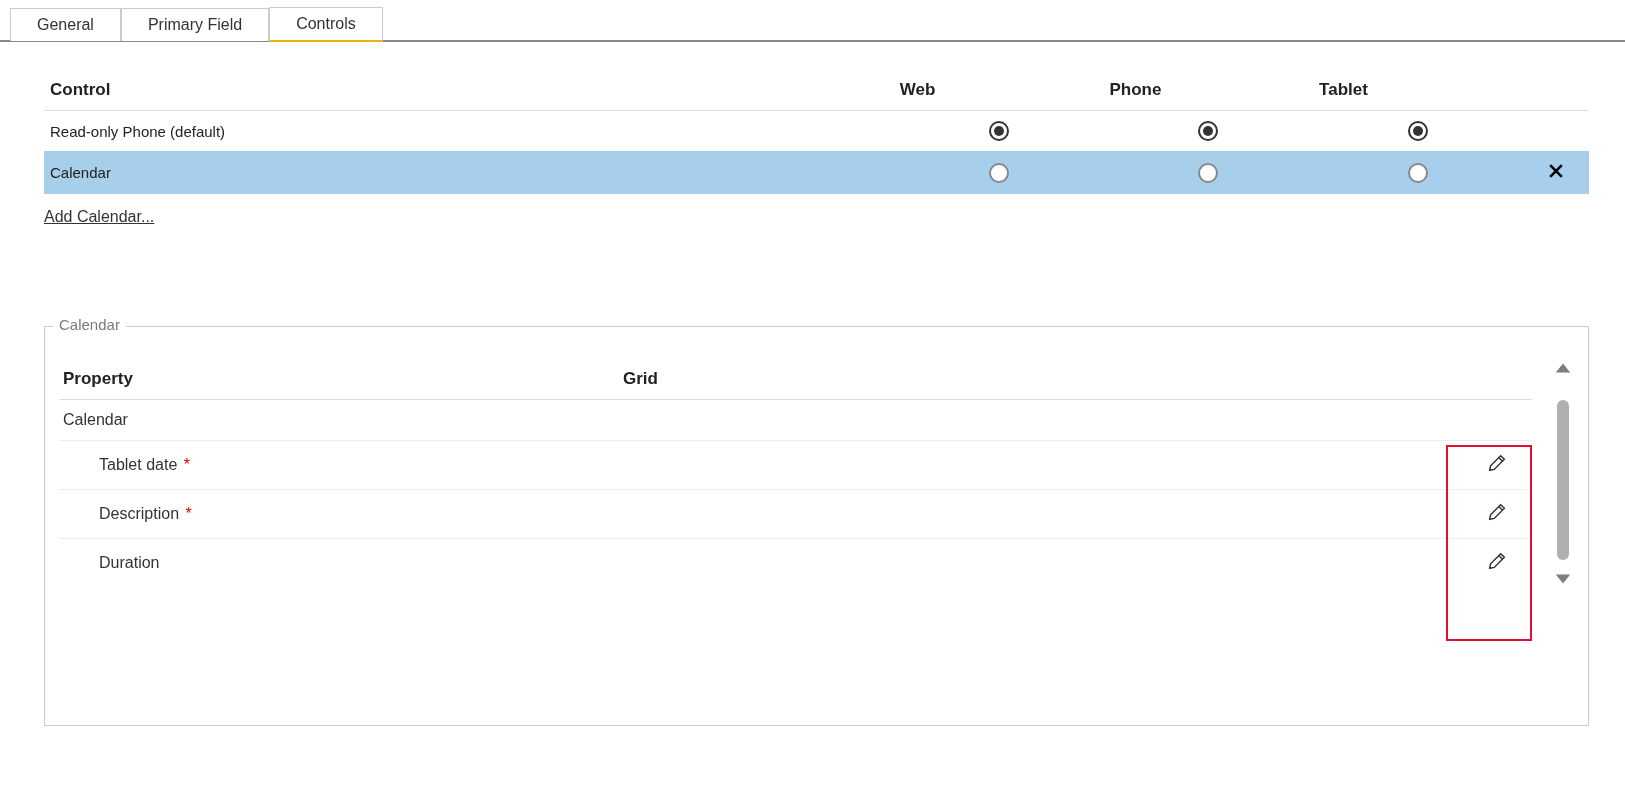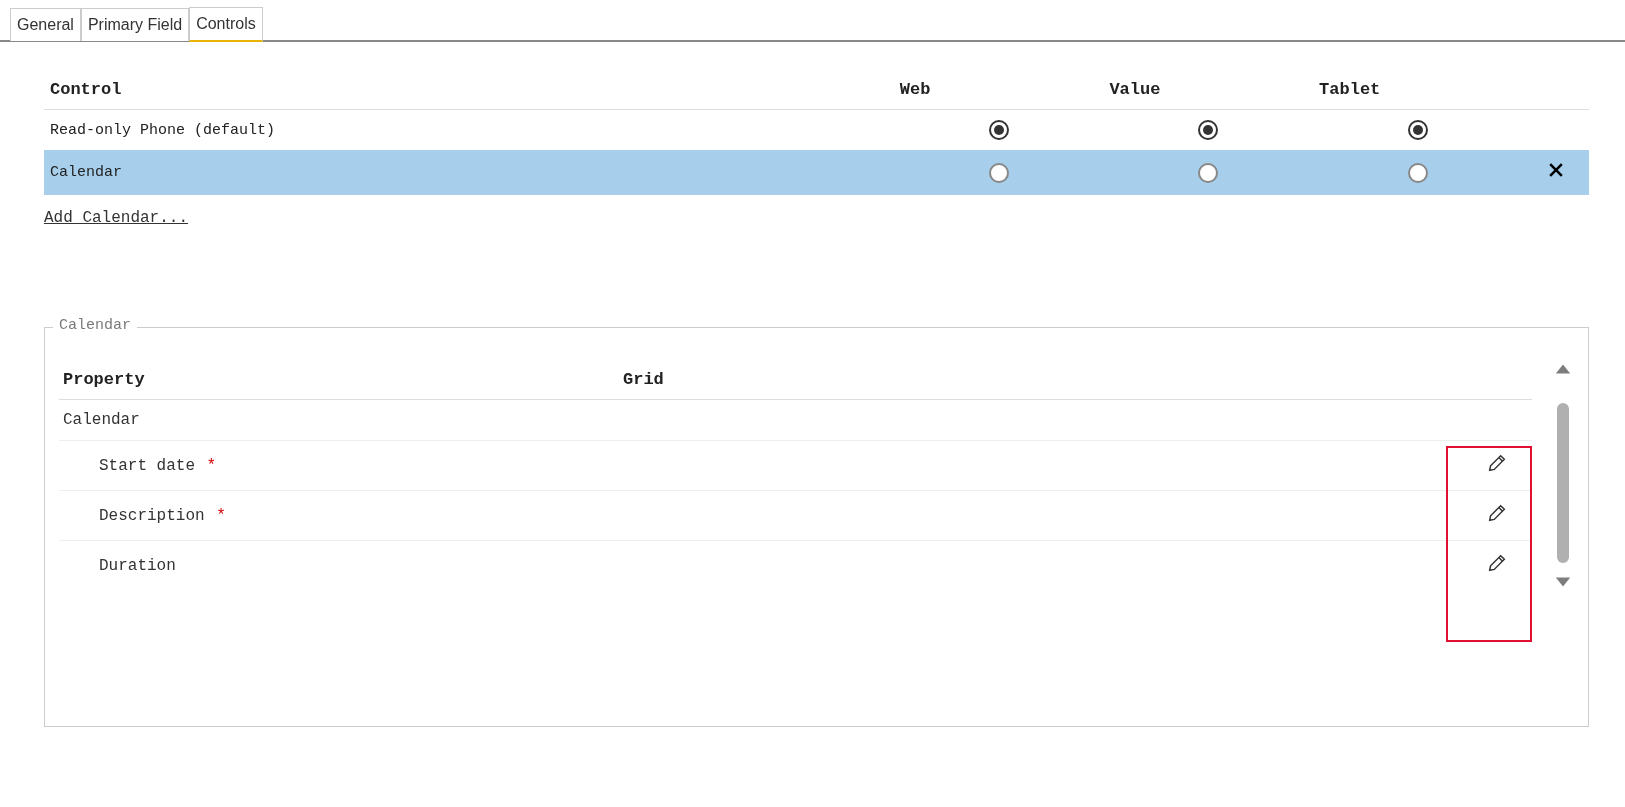--- a/index.html
+++ b/index.html
@@ -13,39 +13,38 @@
 
     
     .tabs {
       display: flex;
       border-bottom: 2px solid #888;
       padding-left: 10px;
       align-items: flex-end;
       height: 42px;
     }
     .tab {
-      padding: 7px 6px;
+      padding: 7px 26px;
       border: 1px solid #ccc;
       border-bottom: none;
       background: #fff;
       cursor: pointer;
       color: #333;
       font-size: 16px;
       position: relative;
       top: 1px;
     }
     .tab.active {
       border-bottom: 2px solid #eab308;
       top: 2px;
       z-index: 2;
     }
 
     .main {
       padding: 24px 36px 13px 44px;
-      font-family: Liberation Mono, monospace;
     }
 
     
     .ctl-table {
       width: 100%;
       border-collapse: collapse;
       margin-top: 6px;
     }
     .ctl-table th {
       text-align: left;
@@ -204,21 +203,21 @@
 </div>
 
 <div class="main">
 
   
   <table class="ctl-table">
     <thead>
       <tr>
         <th class="col-name">Control</th>
         <th class="col-web">Web</th>
-        <th class="col-phone">Value</th>
+        <th class="col-phone">Phone</th>
         <th class="col-tablet">Tablet</th>
         <th class="col-del"></th>
       </tr>
     </thead>
     <tbody>
       <tr>
         <td>Read-only Phone (default)</td>
         <td class="center"><span class="radio-outer checked"></span></td>
         <td class="center"><span class="radio-outer checked"></span></td>
         <td class="center"><span class="radio-outer checked"></span></td>
@@ -258,21 +257,21 @@
                 <th class="prop-col-edit"></th>
               </tr>
             </thead>
             <tbody id="prop-body">
               <tr>
                 <td><span>Calendar</span></td>
                 <td></td>
                 <td class="prop-col-edit"></td>
               </tr>
               <tr>
-                <td><span class="indent"><span>Start date</span><span class="req"> *</span></span></td>
+                <td><span class="indent"><span>Tablet date</span><span class="req"> *</span></span></td>
                 <td></td>
                 <td class="prop-col-edit"><span class="pencil">
                       <svg viewBox="0 0 24 24">
                         <path d="M4 20l1-5 11-11 4 4-11 11-5 1z"></path>
                         <path d="M14 6l4 4"></path>
                       </svg>
                     </span></td>
               </tr>
               <tr>
                 <td><span class="indent"><span>Description</span><span class="req"> *</span></span></td>

